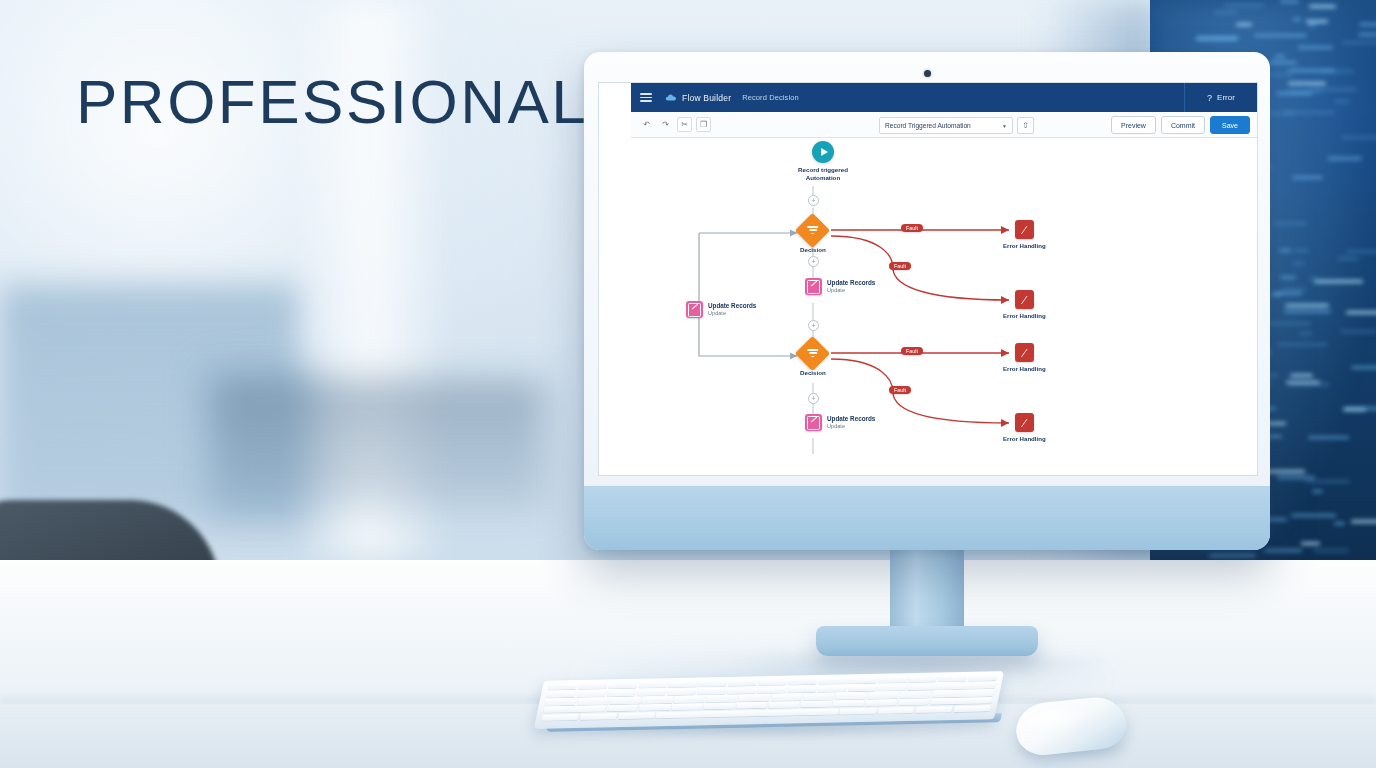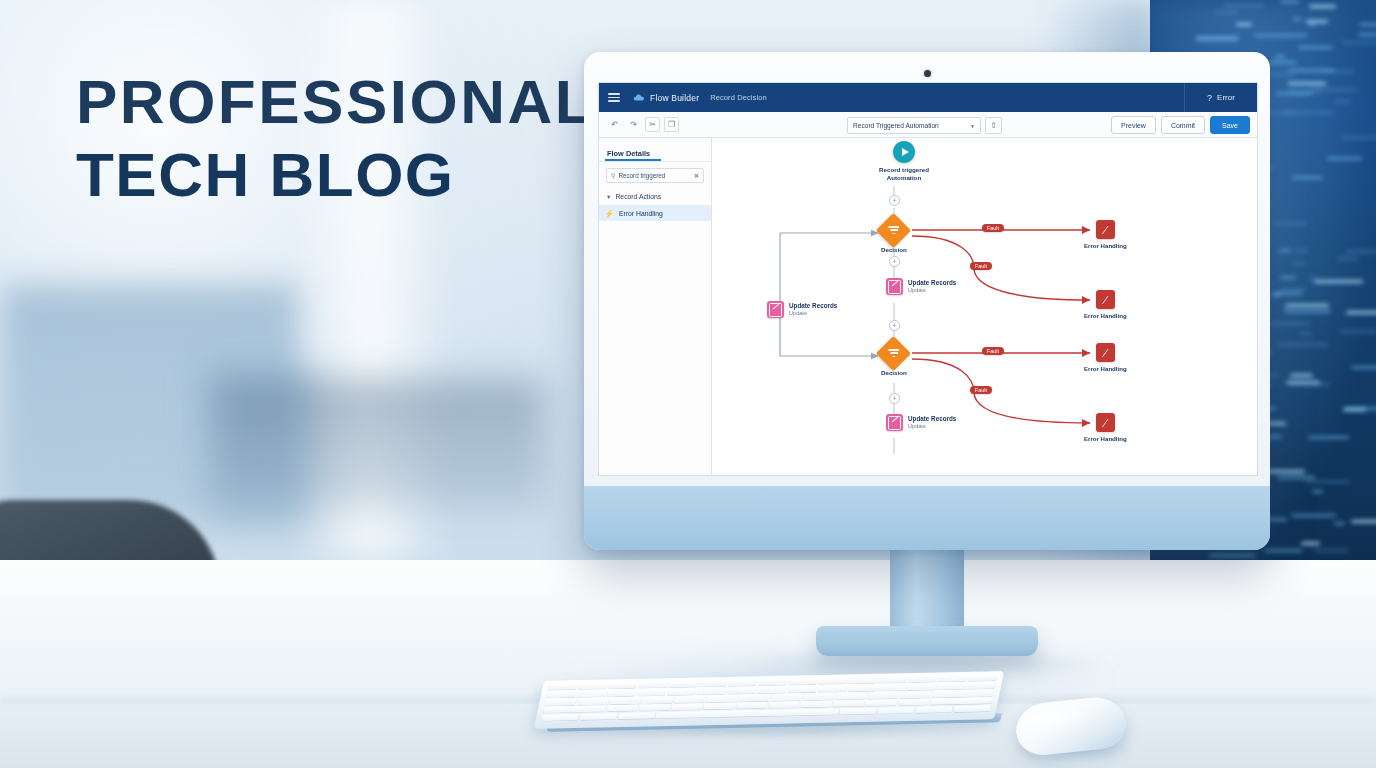--- a/index.html
+++ b/index.html
@@ -96,21 +96,21 @@
   .desk-reflection{
     position:absolute;left:560px;top:648px;width:560px;height:60px;
     background:radial-gradient(ellipse at center, rgba(150,185,215,.30), rgba(150,185,215,0) 70%);
     filter:blur(10px);
   }
 
   
   .title-wrap{position:absolute;left:76px;top:72px;}
   .title-line1{
     font-size:62px;letter-spacing:2.5px;line-height:.98;
-    font-weight:700;color:#1d3b5c;
+    font-weight:400;color:#1d3b5c;
     font-family:"Liberation Sans", sans-serif;
   }
   .title-line2{
     font-size:62px;letter-spacing:1.5px;line-height:1.02;
     font-weight:700;color:#15375c;margin-top:10px;
     font-family:"Liberation Sans", sans-serif;
   }
 
   
   .monitor{position:absolute;left:584px;top:52px;width:686px;height:510px;}
@@ -145,21 +145,21 @@
     border-radius:8px 8px 12px 12px;
     box-shadow:0 10px 20px rgba(70,105,140,.25);
   }
   .monitor-shadow{
     position:absolute;left:50%;top:600px;width:400px;height:22px;margin-left:-200px;
     background:radial-gradient(ellipse at center, rgba(90,125,160,.32), rgba(90,125,160,0) 70%);
     filter:blur(7px);
   }
 
   
-  .app{position:absolute;inset:0;font-size:7px;color:#16325c;}
+  .app{position:absolute;inset:0;font-size:7px;color:#16325c;margin-left:32px;}
   .app-header{
     height:29px;background:#16437e;display:flex;align-items:center;
     padding:0 0 0 9px;position:relative;
   }
   .hamburger{width:12px;display:flex;flex-direction:column;gap:2px;cursor:pointer;}
   .hamburger i{display:block;height:1.6px;background:#dce7f3;border-radius:1px;}
   .hdr-logo{
     width:12px;height:9px;margin:0 5px 0 13px;position:relative;
   }
   .hdr-logo svg{display:block;}
@@ -503,21 +503,20 @@
   <div class="bg-chair"></div>
   <div class="bg-chair-arm"></div>
 
   <div class="desk"></div>
   <div class="desk-reflection"></div>
   <div class="desk-edge"></div>
   <div class="desk-front"></div>
 
   <div class="title-wrap">
     <div class="title-line1">PROFESSIONAL</div>
-    <div class="title-line2">TECH BLOG</div>
   </div>
 
   <div class="monitor">
     <div class="monitor-shadow"></div>
     <div class="monitor-neck"></div>
     <div class="monitor-base"></div>
 
     <div class="monitor-body">
       <div class="monitor-cam"></div>
       <div class="monitor-chin"></div>
@@ -560,37 +559,20 @@
             </div>
             <div class="tb-right">
               <div class="btn">Preview</div>
               <div class="btn">Commit</div>
               <div class="btn primary">Save</div>
             </div>
           </div>
 
           <div class="app-body">
 
-            <div class="sidebar">
-              <div class="side-tab">Flow Details</div>
-              <div class="side-tab-rule"></div>
-              <div class="side-search">
-                <span class="mag">⚲</span>
-                <span class="val">Record triggered</span>
-                <span class="clr">✖</span>
-              </div>
-              <div class="side-group">
-                <span class="chev">▼</span>
-                <span>Record Actions</span>
-              </div>
-              <div class="side-item">
-                <span class="ic">⚡</span>
-                <span>Error Handling</span>
-              </div>
-            </div>
 
             <div class="canvas">
               <svg width="546" height="338">
                 <defs>
                   <marker id="arrR" markerWidth="7" markerHeight="7" refX="6" refY="3" orient="auto">
                     <path d="M0,0 L6,3 L0,6 z" fill="#c23934"></path>
                   </marker>
                   <marker id="arrG" markerWidth="7" markerHeight="7" refX="6" refY="3" orient="auto">
                     <path d="M0,0 L6,3 L0,6 z" fill="#9aa7b4"></path>
                   </marker>

